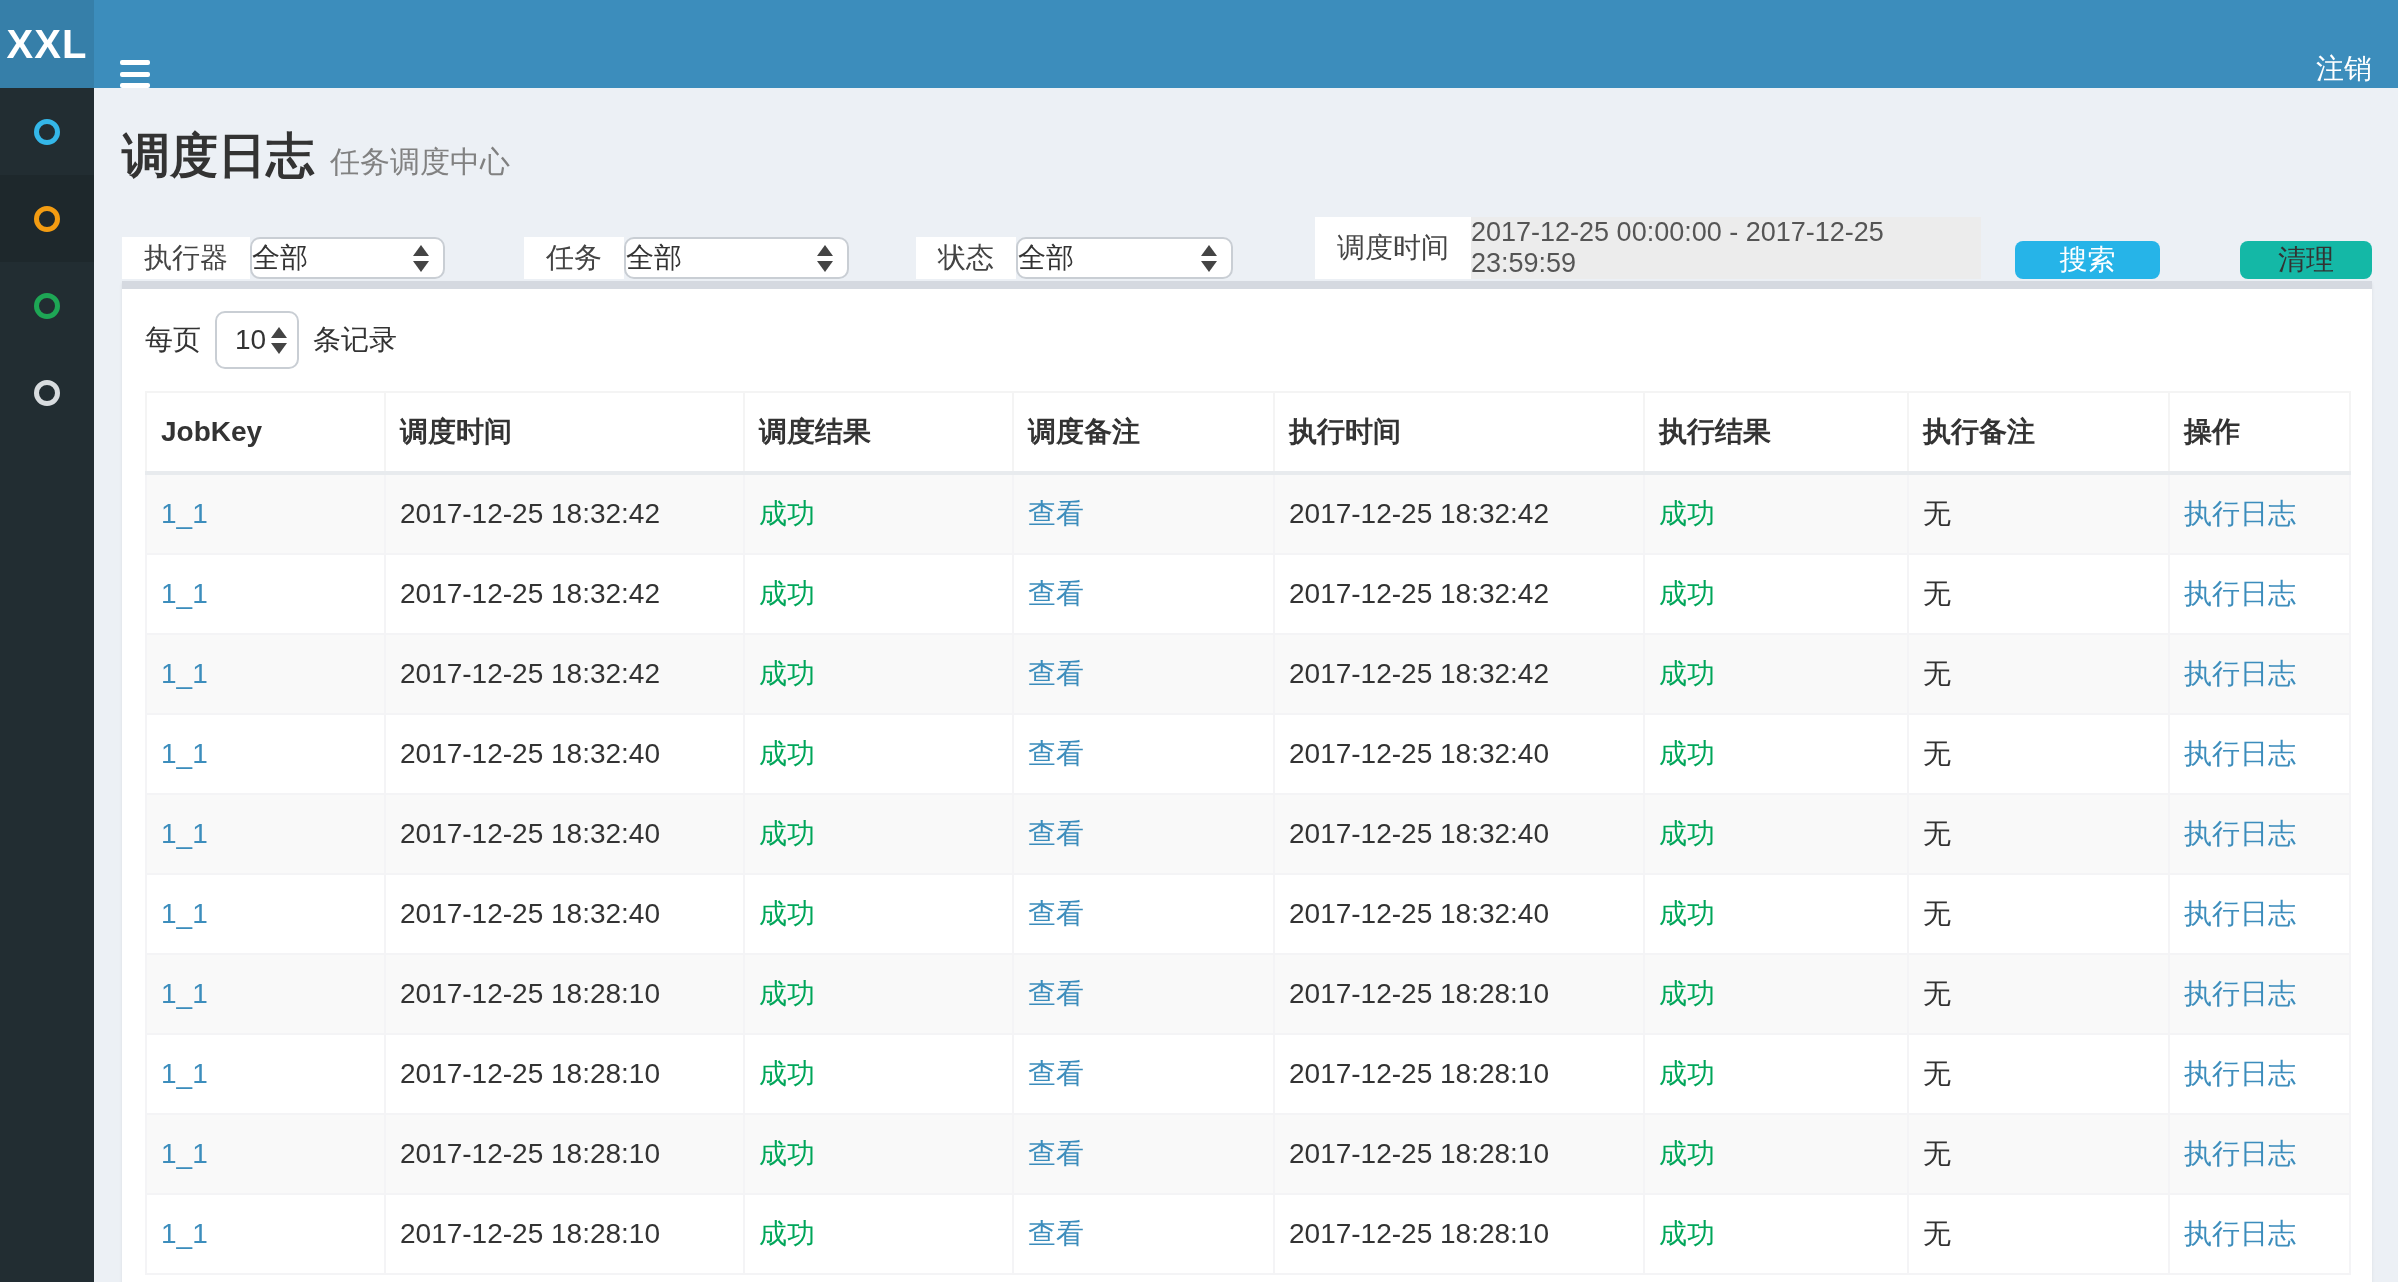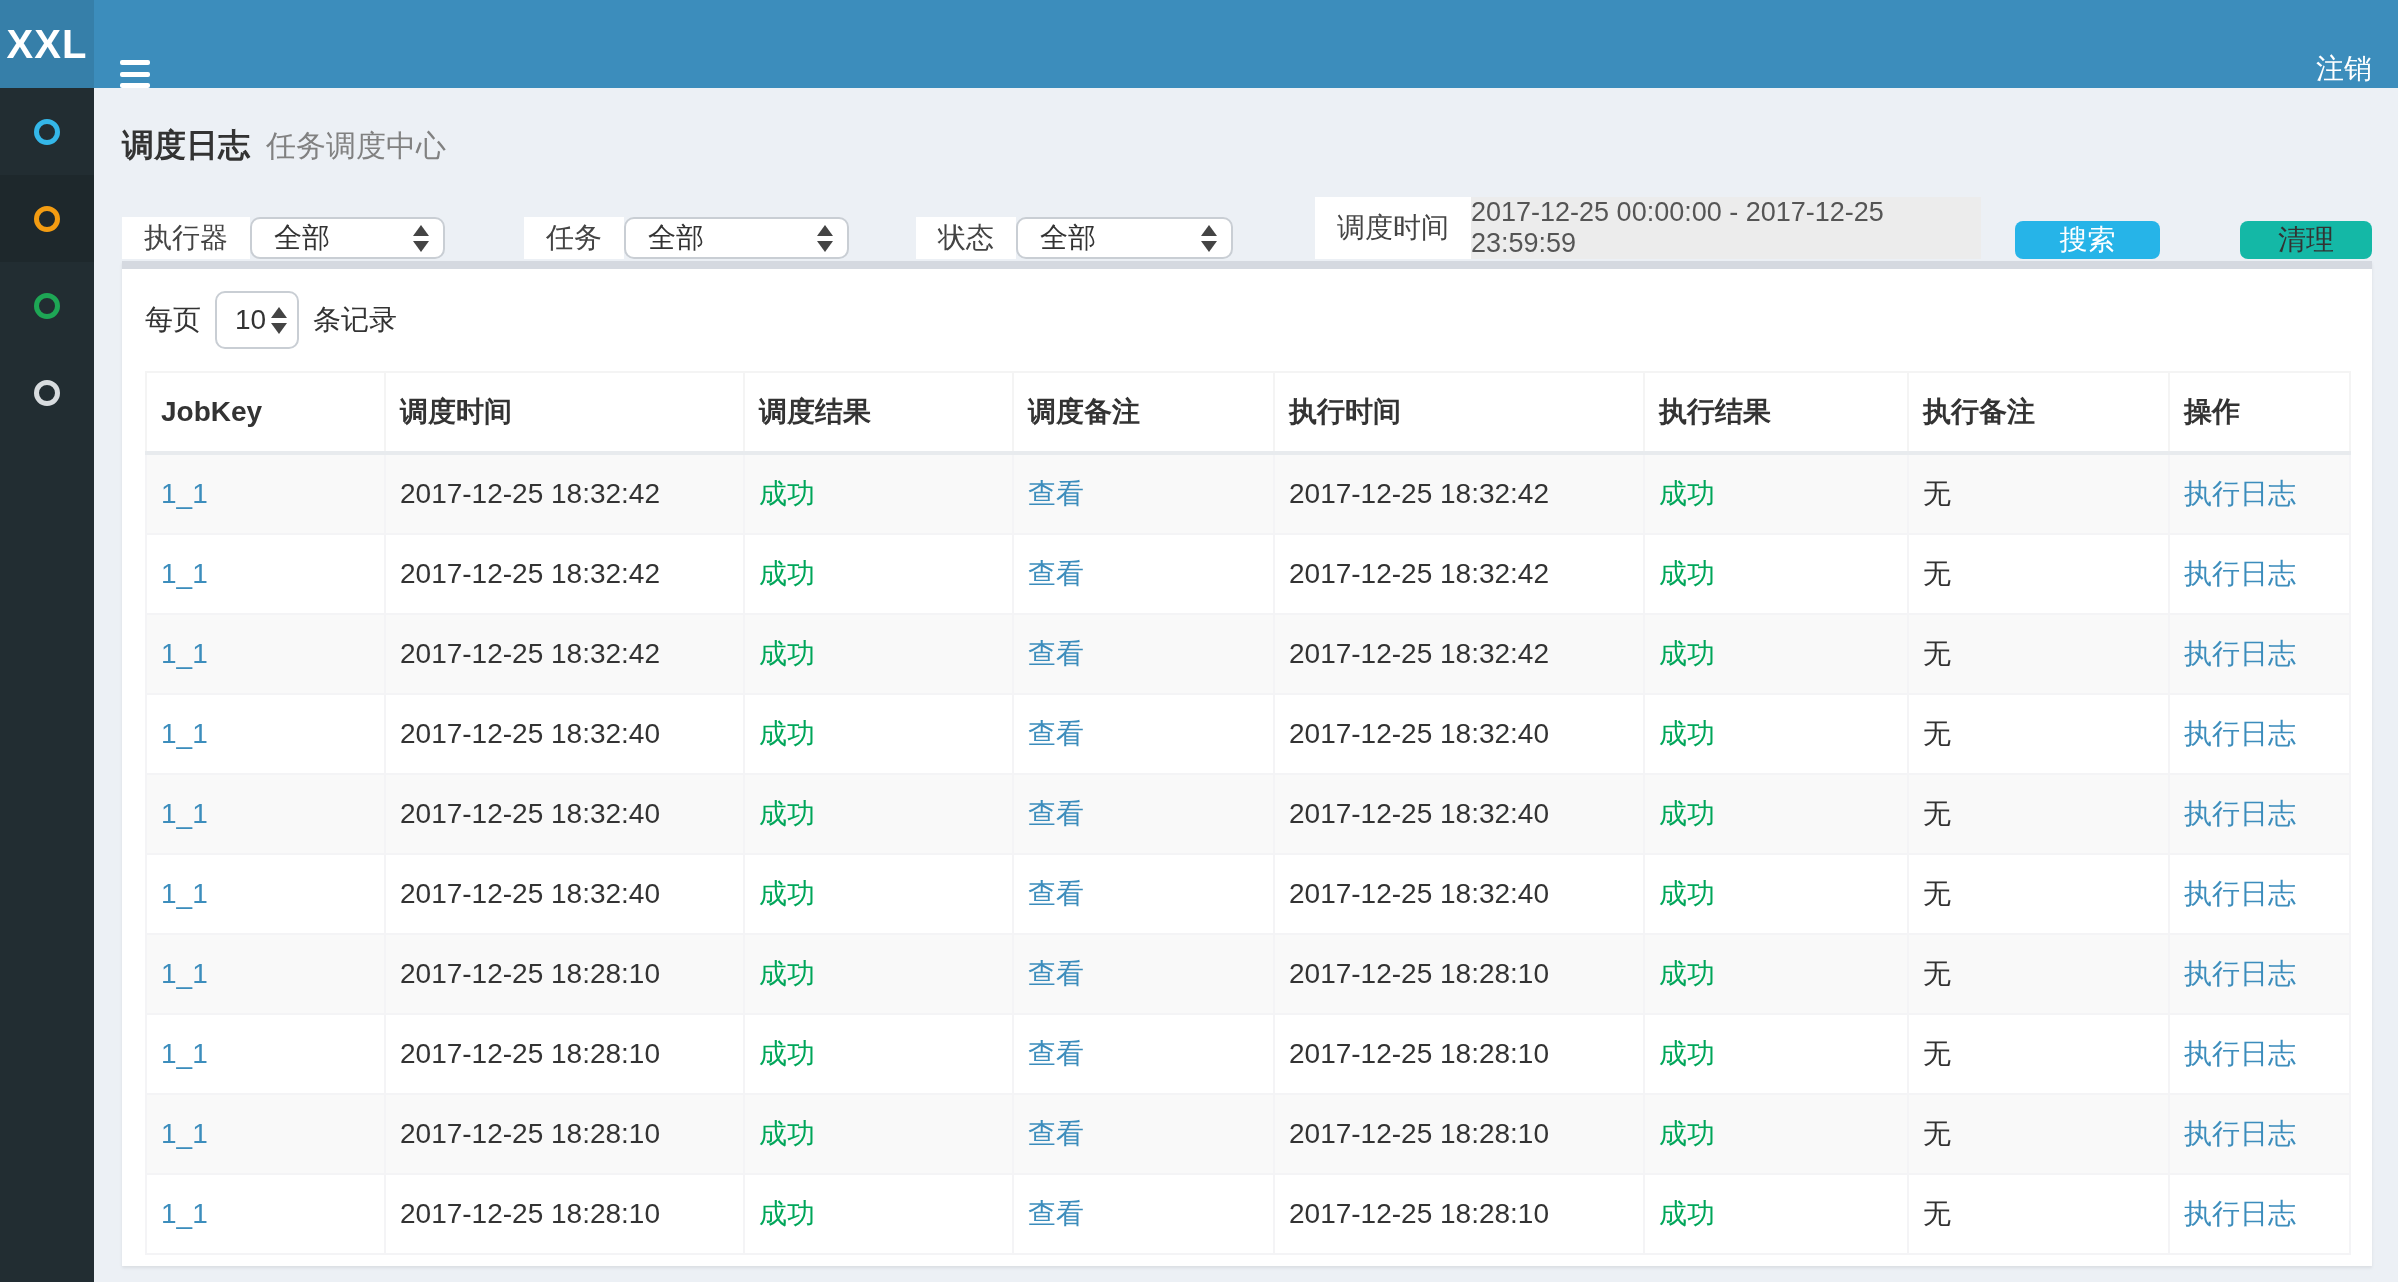--- a/index.html
+++ b/index.html
@@ -21,31 +21,31 @@
   
   .sidebar { position:absolute; left:0; top:88px; width:94px; bottom:0; background:#222d32; }
   .side-item { width:94px; height:87px; display:flex; align-items:center; justify-content:center; cursor:pointer; }
   .side-item.active { background:#1e282c; }
   .circle-icon { width:26px; height:26px; border-radius:50%; border:5px solid #fff; }
 
   
   .content { position:absolute; left:94px; top:88px; right:0; bottom:0;
     padding:0 26px 0 28px; }
   .page-header { padding:36px 0 14px 0; display:flex; align-items:baseline; }
-  .page-title { font-size:32px; font-weight:600; color:#333; }
+  .page-title { font-size:48px; font-weight:600; color:#333; }
   .page-subtitle { font-size:30px; color:#818181; margin-left:16px; }
 
   
   .filters { display:flex; height:67px; align-items:flex-end; margin-top:10px;gap:20px; }
   .igroup { display:flex; }
   .iaddon { background:#fff; display:flex; align-items:center; padding:0 22px;
     font-size:28px; color:#444; white-space:nowrap; }
   .sel { background:#fff; border:2px solid #c9ced4; border-radius:10px;
     display:flex; align-items:center; font-size:28px; color:#333; cursor:pointer; }
-  .sel .sel-value { padding-left:22px; flex:1; }
+  .sel .sel-value { flex:1; }
   .stepper { display:flex; flex-direction:column; align-items:center;
     margin-right:14px; line-height:0; }
   .stepper i { border-left:8px solid transparent; border-right:8px solid transparent; display:block; }
   .stepper i.up { border-bottom:11px solid #444; margin-bottom:5px; }
   .stepper i.down { border-top:11px solid #444; }
   .time-input { background:#ececec; display:flex; align-items:center; justify-content:center;
     font-size:27px; color:#555; width:510px; cursor:text; }
   .btn { border:none; border-radius:8px; font-size:28px; display:flex;
     align-items:center; justify-content:center; cursor:pointer; }
   .btn-search { width:145px; background:#26b4e8; color:#fff;margin-top:17px; }

